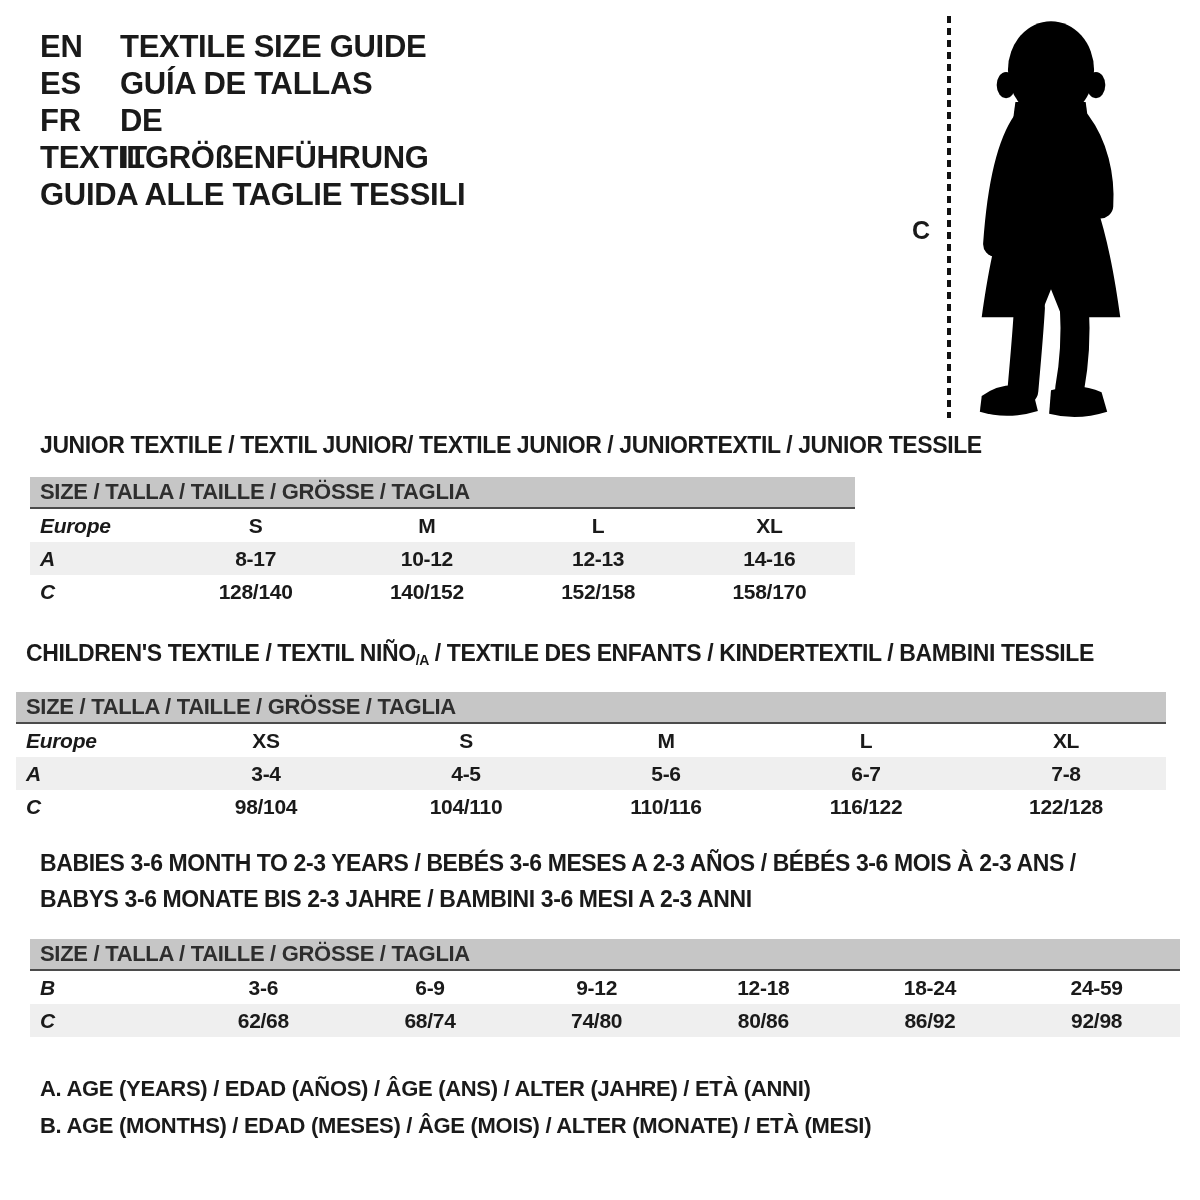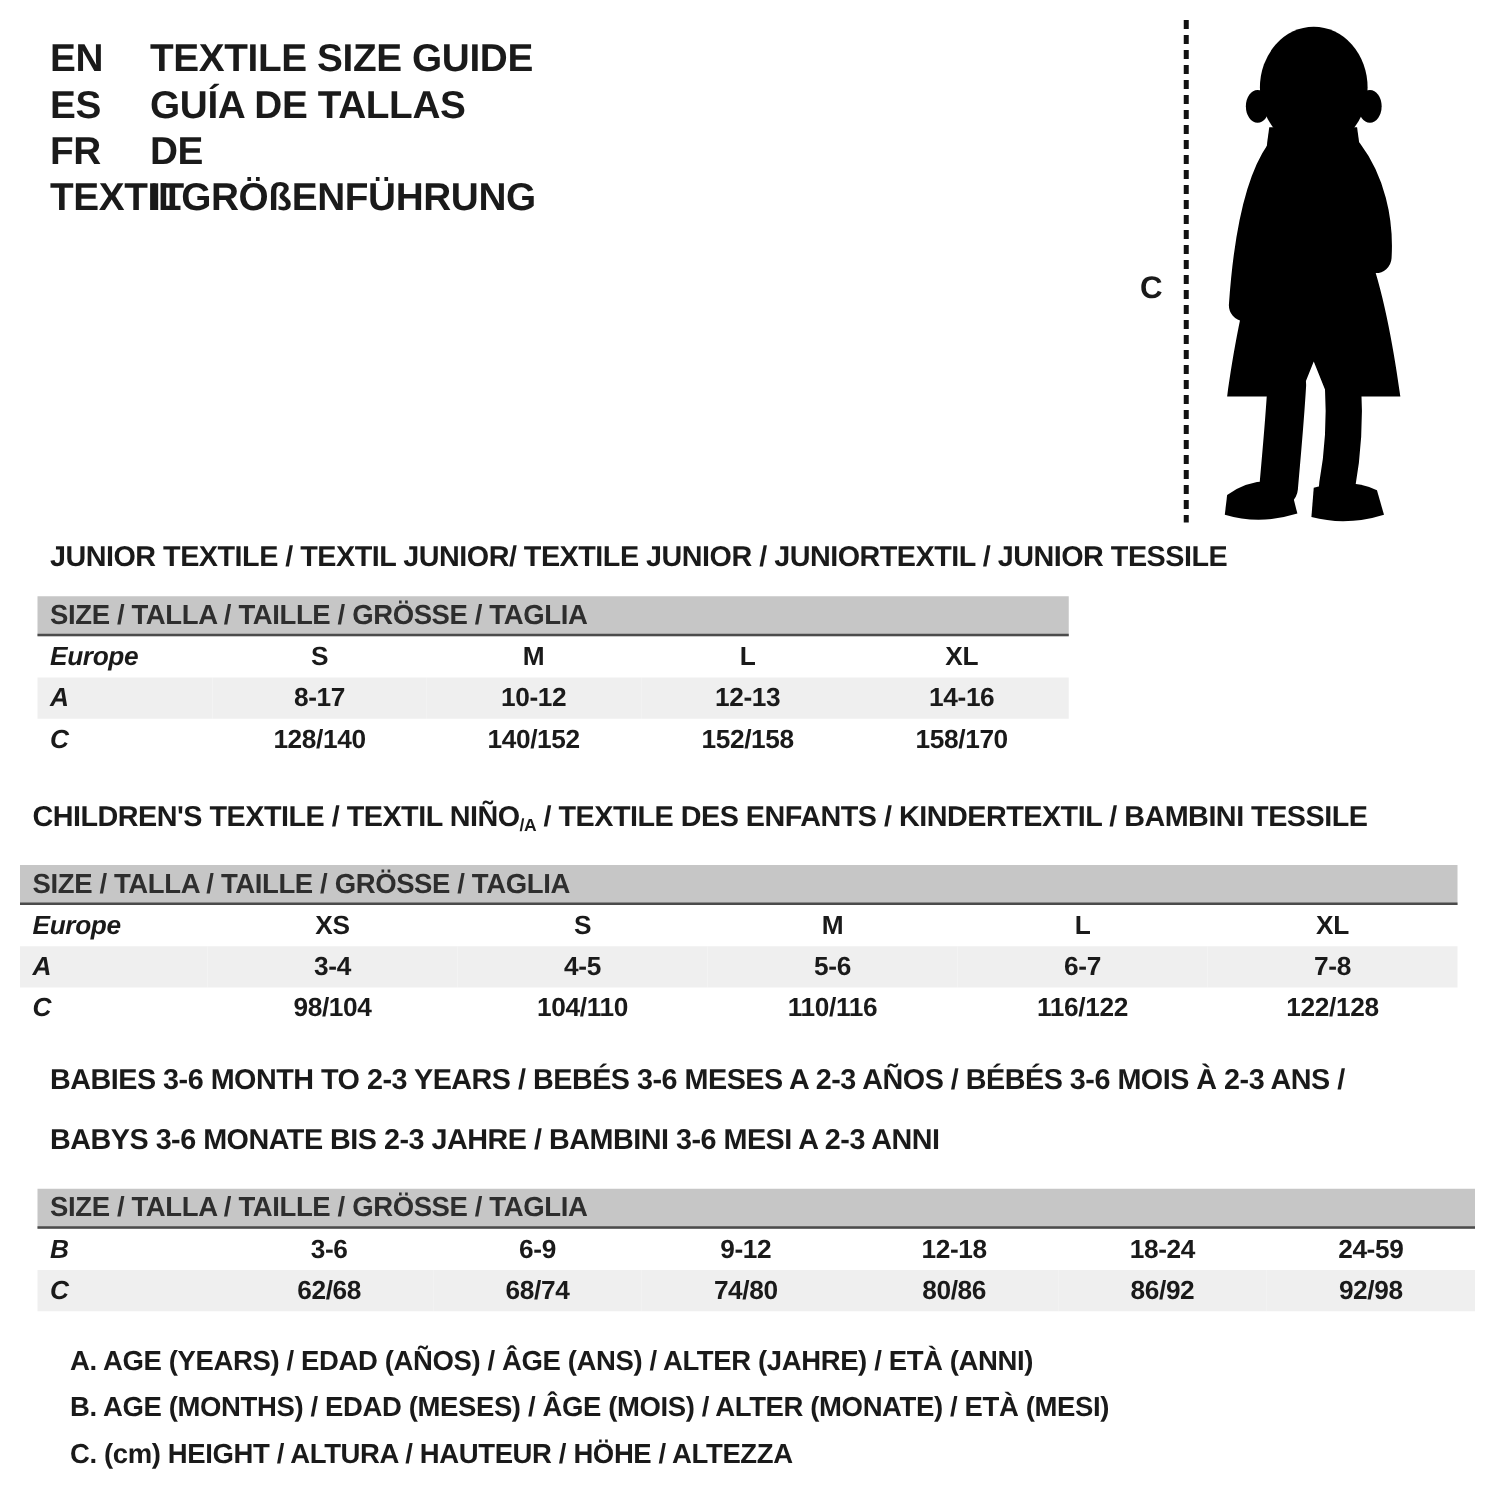--- a/index.html
+++ b/index.html
@@ -97,41 +97,42 @@
     font-style: italic;
   }
   tr.alt { background: #efefef; }
 
   #junior-section  { left: 30px; top: 432px; width: 825px; }
   #children-section{ left: 16px; top: 640px; width: 1150px; }
   #babies-section  { left: 30px; top: 850px; width: 1150px; }
 
   
   .notes {
-    left: 56px;
+    left: 40px;
     top: 1070px;
     font-size: 22px;
     font-weight: 700;
     letter-spacing: -0.3px;
     line-height: 37px;
     white-space: nowrap;
   }
 </style>
 </head>
 <body>
 
 <div class="abs lang-block">
   <span>EN</span>
   <span>TEXTILE SIZE GUIDE</span>
   <span>ES</span>
   <span>GUÍA DE TALLAS</span>
   <span>FR</span>
   <span>DE</span>
   <span>TEXTILGRÖßENFÜHRUNG</span>
   <span>IT</span>
+  <span>GUIDA ALLE TAGLIE TESSILI</span>
 </div>
 
 <div class="abs measure-label">C</div>
 <div class="abs measure-line"></div>
 <div class="abs silhouette">
   <svg width="192" height="412" viewBox="0 0 200 440" xmlns="http://www.w3.org/2000/svg" aria-hidden="true">
     <g fill="#000000">
 
       <ellipse cx="100" cy="62" rx="46" ry="52"></ellipse>
       <ellipse cx="52" cy="78" rx="10" ry="14"></ellipse>
@@ -227,21 +228,21 @@
       <td>104/110</td>
       <td>110/116</td>
       <td>116/122</td>
       <td>122/128</td>
     </tr>
   </tbody>
     </table>
 </div>
 
 <div class="abs" id="babies-section">
-  <div class="section-title" style="margin-bottom:16px;">BABIES 3-6 MONTH TO 2-3 YEARS / BEBÉS 3-6 MESES A 2-3 AÑOS / BÉBÉS 3-6 MOIS À 2-3 ANS /</div>
+  <div class="section-title" style="margin-bottom:4px;">BABIES 3-6 MONTH TO 2-3 YEARS / BEBÉS 3-6 MESES A 2-3 AÑOS / BÉBÉS 3-6 MOIS À 2-3 ANS /</div>
   <div class="section-title" style="margin-bottom:22px; line-height:36px;">BABYS 3-6 MONATE BIS 2-3 JAHRE / BAMBINI 3-6 MESI A 2-3 ANNI</div>
   <div class="size-bar">SIZE / TALLA / TAILLE / GRÖSSE / TAGLIA</div>
   <table class="size-table">
     <colgroup>
         <col style="width:150px">
         <col>
         <col>
         <col>
         <col>
         <col>
@@ -266,14 +267,13 @@
       <td>86/92</td>
       <td>92/98</td>
     </tr>
   </tbody>
     </table>
 </div>
 
 <div class="abs notes">
   <div>A. AGE (YEARS) / EDAD (AÑOS) / ÂGE (ANS) / ALTER (JAHRE) / ETÀ (ANNI)</div>
   <div>B. AGE (MONTHS) / EDAD (MESES) / ÂGE (MOIS) / ALTER (MONATE) / ETÀ (MESI)</div>
-  <div>C. (cm) HEIGHT / ALTURA / HAUTEUR / HÖHE / ALTEZZA</div>
 </div>
 
 </body></html>

